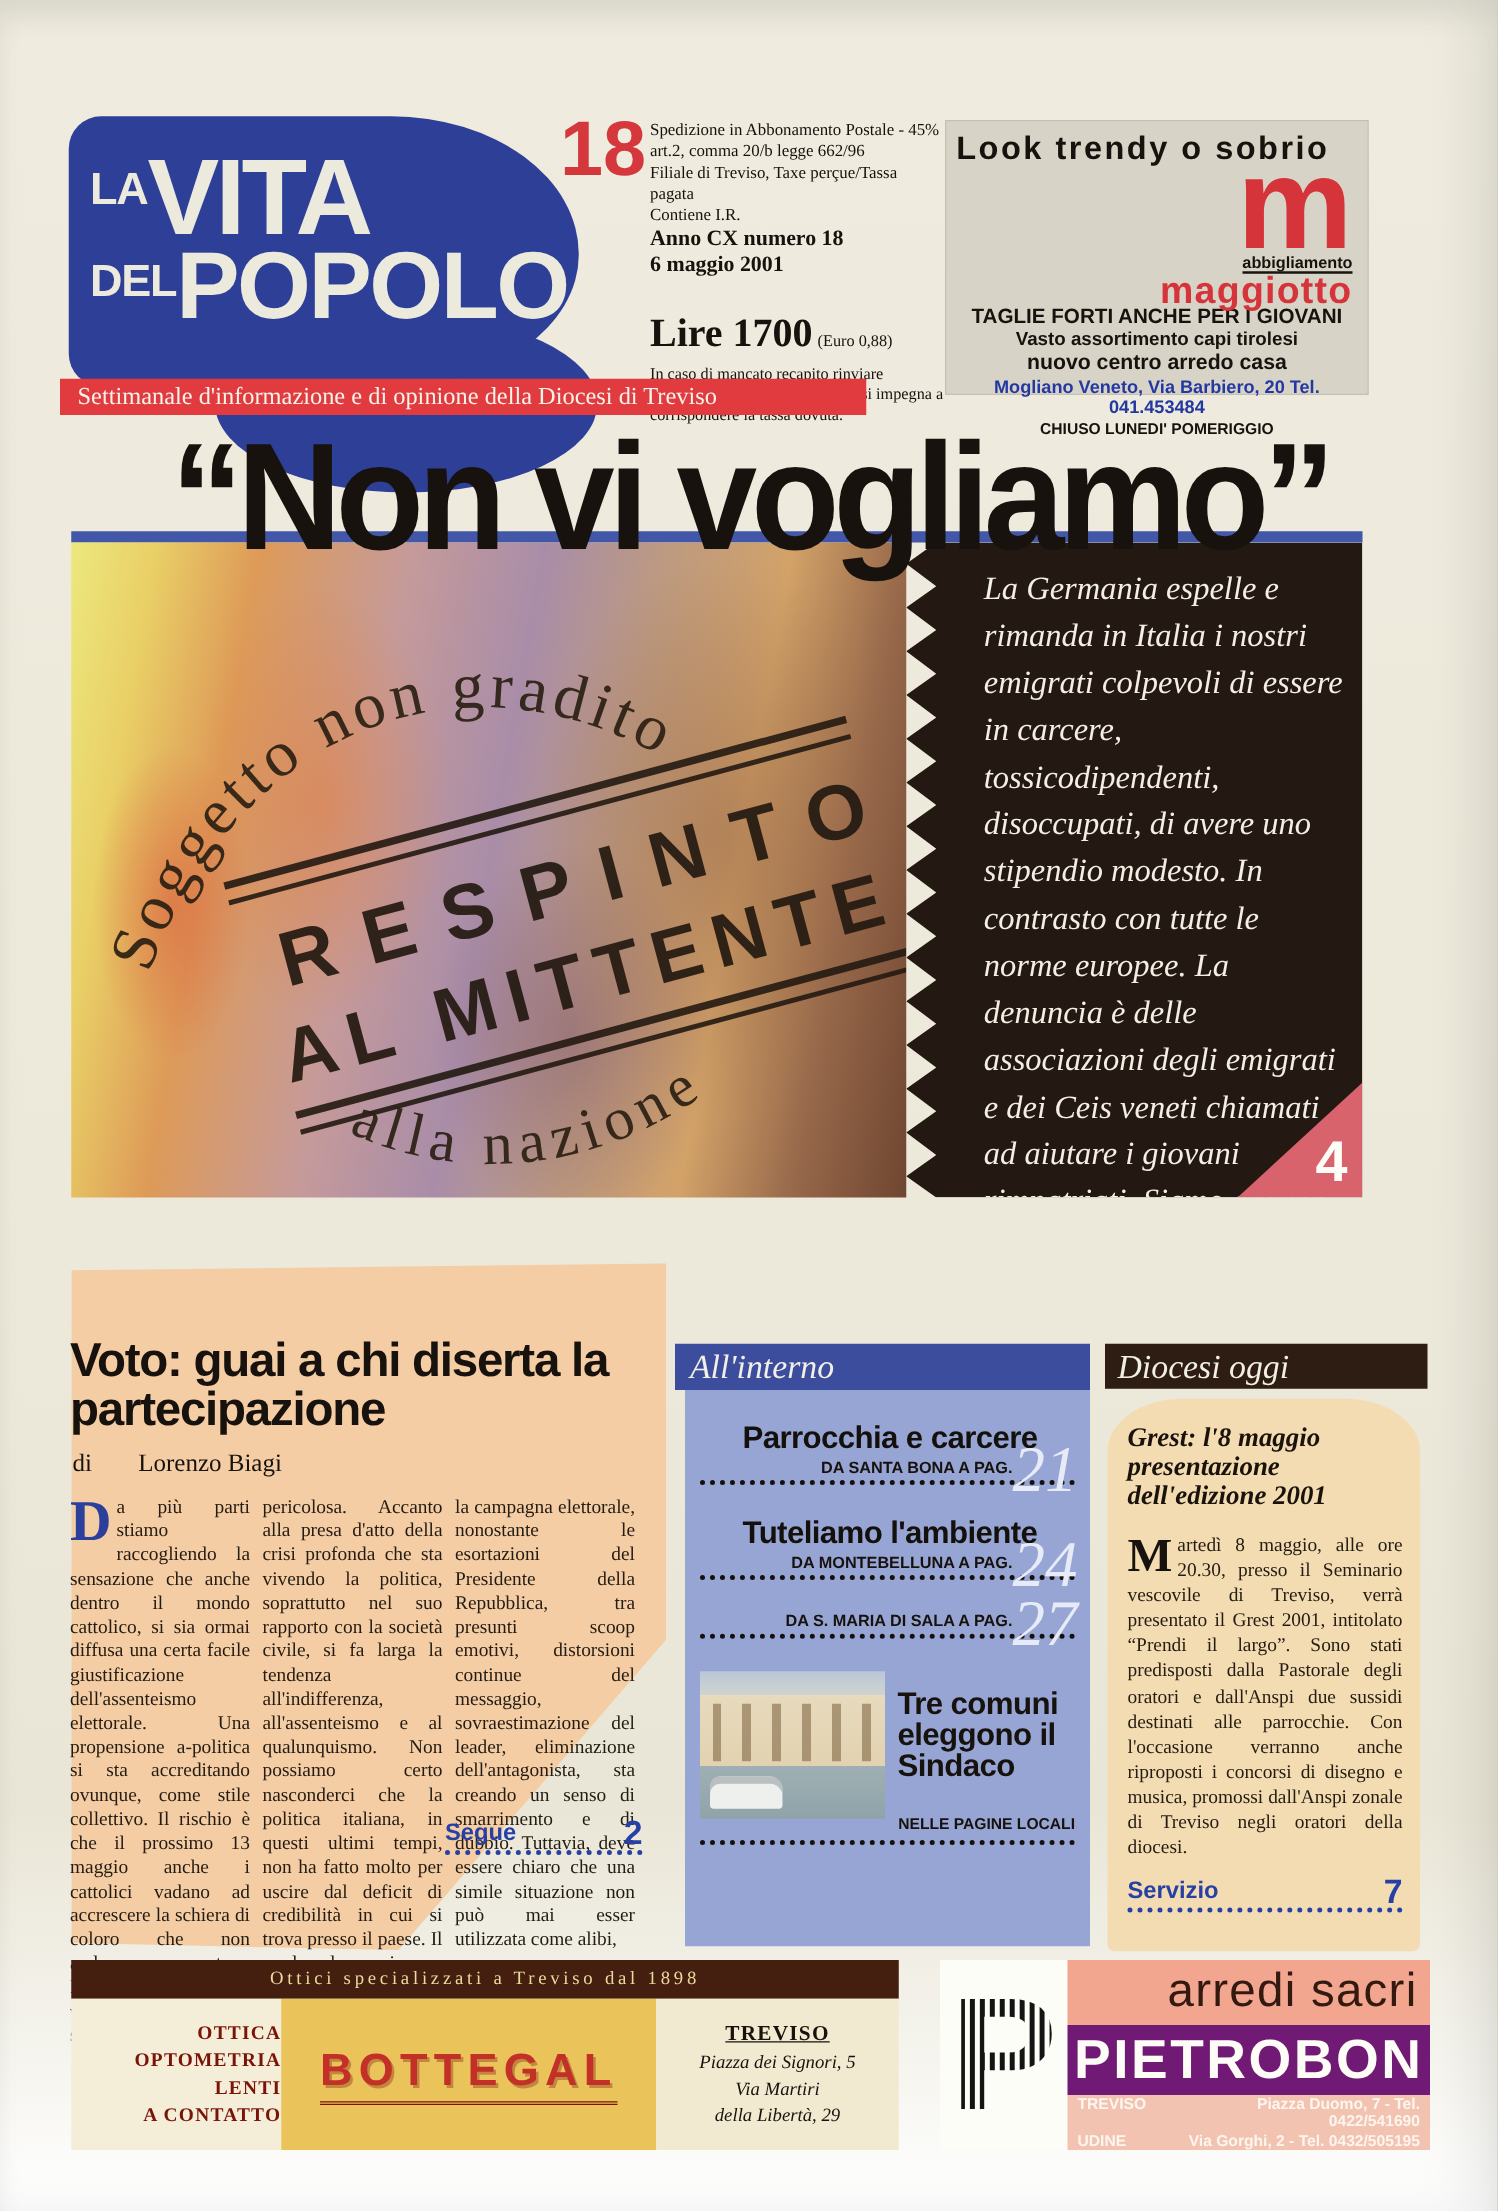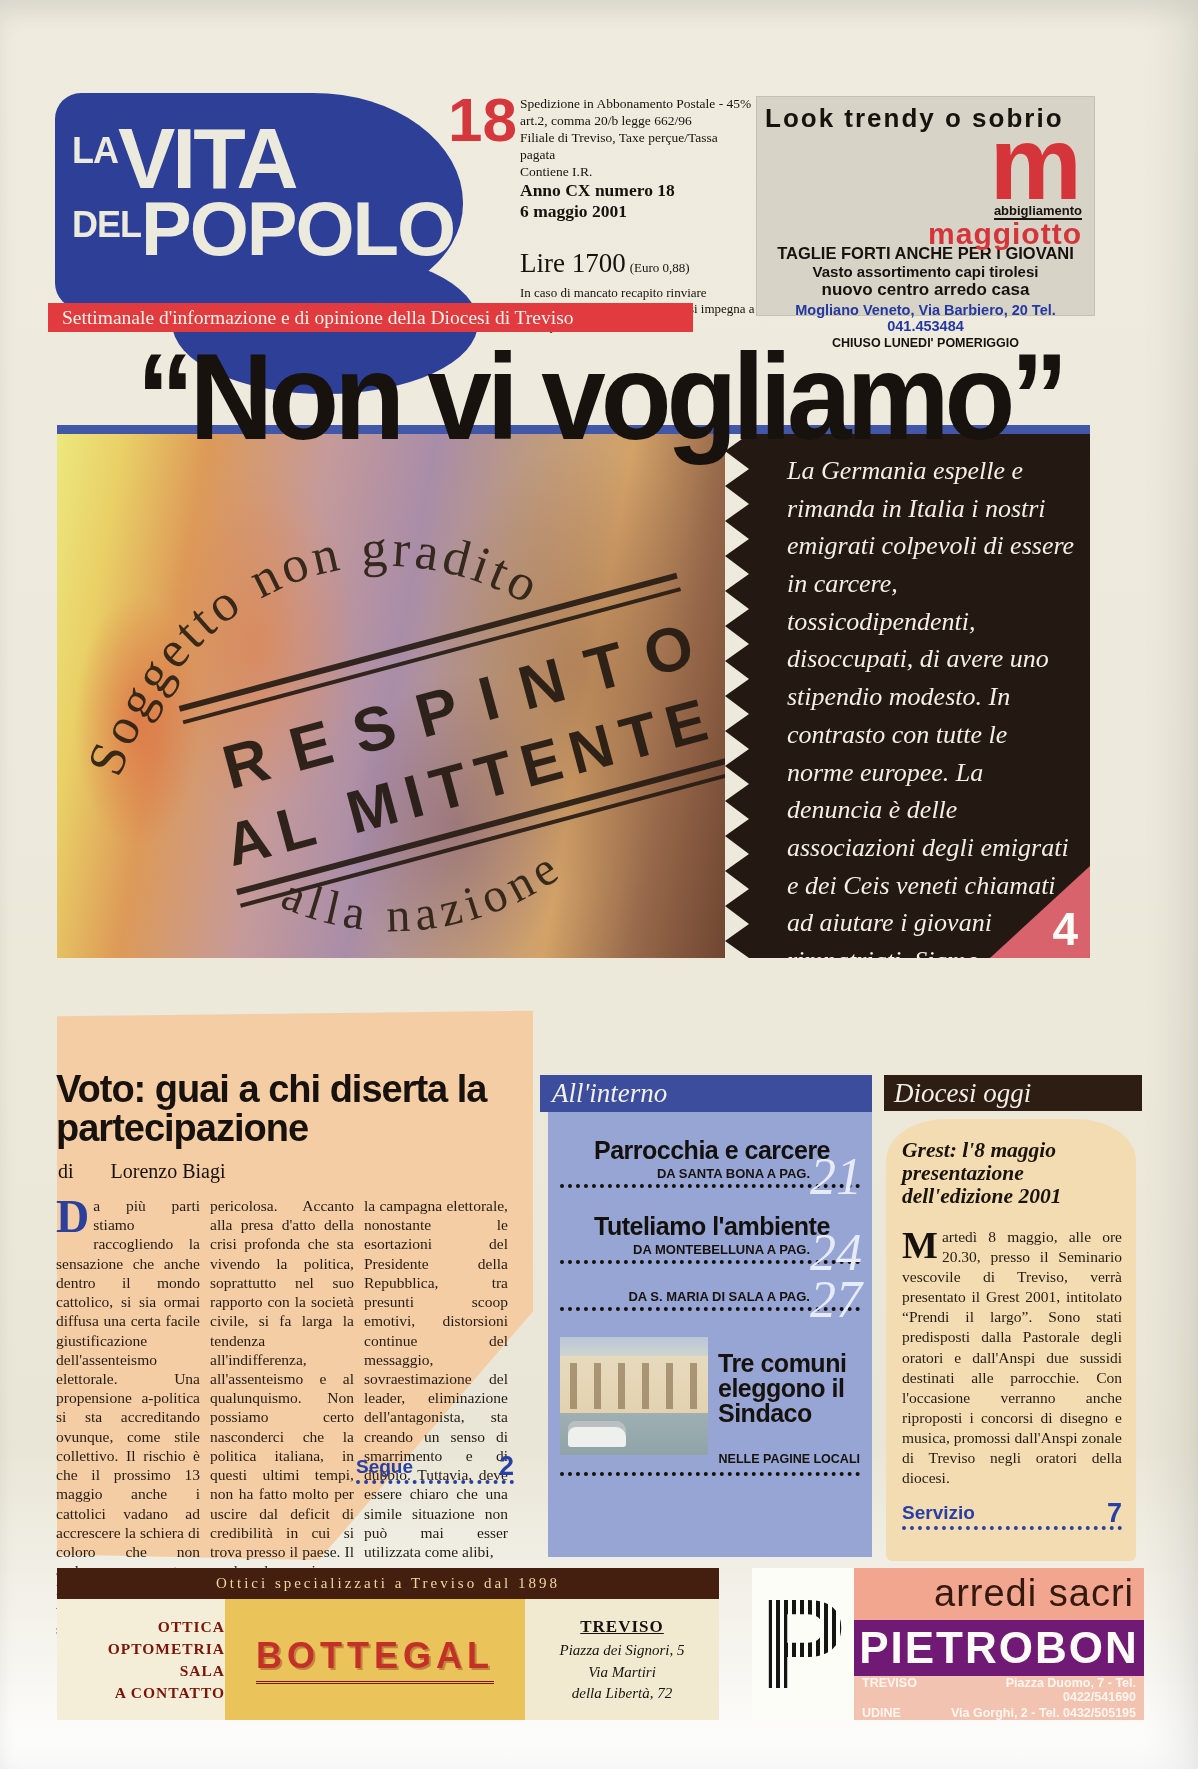--- a/index.html
+++ b/index.html
@@ -21,21 +21,21 @@
   #issue-number{left:448px;top:84px;font-size:62px;font-weight:700;color:#d4383c;z-index:3;}
   #tagline-bar{left:48px;top:303px;width:645px;height:29px;background:#e13b40;z-index:4;
                color:#f6f3ea;font-family:"Liberation Serif",serif;font-size:19.5px;
                display:flex;align-items:center;padding-left:14px;box-sizing:border-box;}
 
   
   #issue-info{left:520px;top:95px;width:235px;font-family:"Liberation Serif",serif;z-index:3;}
   .ii-small{font-size:13.5px;line-height:1.26;}
   .ii-bold{font-size:17.5px;font-weight:700;line-height:1.2;}
   #price-row{margin-top:26px;}
-  #price{font-size:27px;font-weight:400;text-align:center;}
+  #price{font-size:32px;font-weight:700;text-align:center;}
   #price-euro{font-size:13px;}
   #delivery-note{margin-top:6px;font-size:13px;line-height:1.25;}
 
   
   #ad-maggiotto{left:757px;top:97px;width:337px;height:218px;background:#d7d3c7;z-index:3;
                 box-shadow:0 0 0 1px #c4c0b2;padding:6px 8px;box-sizing:border-box;}
   #mag-headline{font-size:26px;font-weight:700;letter-spacing:2px;}
   #mag-grid{position:relative;height:108px;}
   #mag-left{position:absolute;left:2px;top:4px;font-weight:700;}
   #mag-firme{font-size:14.5px;letter-spacing:.5px;}
@@ -325,31 +325,31 @@
       </div>
     </div>
   </div>
 
   <div class="abs" id="ad-bottegal">
     <div id="bt-header">Ottici specializzati a Treviso dal  1898</div>
     <div id="bt-body">
       <div id="bt-left">
         <div>OTTICA</div>
         <div>OPTOMETRIA</div>
-        <div>SALA</div>
+        <div>LENTI</div>
         <div>A CONTATTO</div>
       </div>
       <div id="bt-mid">
         <span id="bt-logo">BOTTEGAL</span>
       </div>
       <div id="bt-right">
         <div id="bt-city">TREVISO</div>
         <div class="bt-addr">Piazza dei Signori, 5</div>
         <div class="bt-addr">Via Martiri</div>
-        <div class="bt-addr">della Libertà, 72</div>
+        <div class="bt-addr">della Libertà, 29</div>
       </div>
     </div>
   </div>
 
   <div class="abs" id="ad-pietrobon">
     <div id="pb-left">
       <span id="pb-logo">P</span>
     </div>
     <div id="pb-right">
       <div id="pb-tag">arredi sacri</div>

